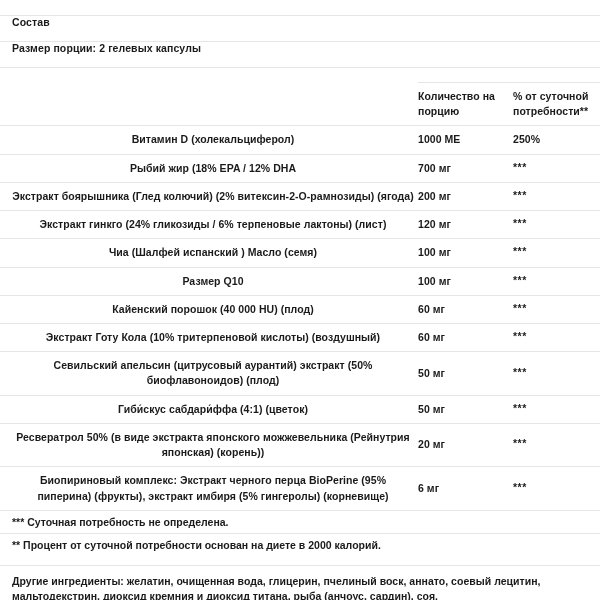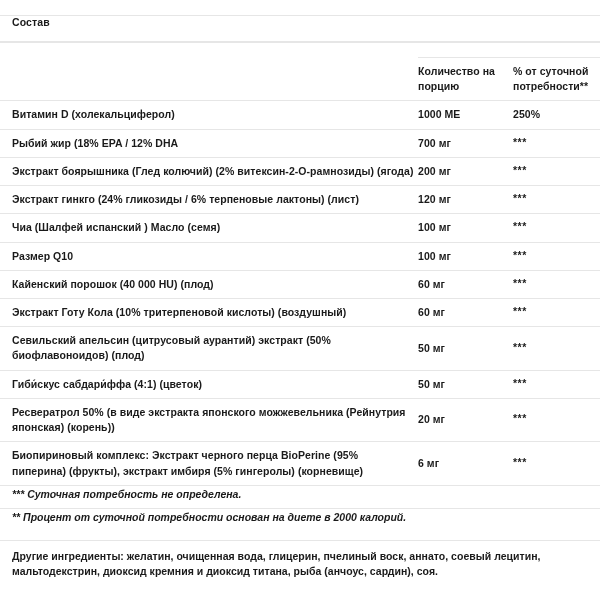--- a/index.html
+++ b/index.html
@@ -50,21 +50,21 @@
     vertical-align: middle;
     text-align: left;
     padding: 6px 4px 6px 0;
     font-size: 10.5px;
     font-weight: bold;
     color: #1a1a1a;
     line-height: 1.45;
     border-top: 1px solid #e6e6e6;
     letter-spacing: 0.05px;
   }
-  .nf-table .col-name   { width: 418px; padding-left: 12px; box-sizing: border-box; }
+  .nf-table .col-name   { width: 418px; padding-left: 12px; box-sizing: border-box; text-align: center; }
   .nf-table .col-amount { width: 91px; }
   .nf-table .col-dv     { width: 91px; }
 
   thead th {
     border-top: none;
     vertical-align: top;
     padding-top: 4px;
     padding-bottom: 8px;
   }
   thead th.col-name { border-top: none; }
@@ -76,29 +76,28 @@
     letter-spacing: 0.5px;
     font-size: 10.5px;
     line-height: 1;
     position: relative;
     top: -1px;
   }
 
   
   .note-row {
     display: flex;
-    align-items: flex-start;
+    align-items: center;
     min-height: 22px;
     padding: 2px 12px;
     box-sizing: border-box;
     font-size: 10.5px;
     font-weight: bold;
     color: #1a1a1a;
     border-top: 1px solid #e6e6e6;
-    font-style: italic;
   }
 
   
   .para-block {
     padding: 8px 12px 0 12px;
     box-sizing: border-box;
   }
   .para {
     font-size: 10.5px;
     font-weight: bold;
@@ -116,20 +115,23 @@
 <div class="page">
 
   <div class="spacer-top"></div>
   <div class="rule"></div>
 
   <div class="info-row">
     <span>Состав</span>
   </div>
   <div class="rule"></div>
 
+  <div class="info-row">
+    <span>Размер порции: 2 гелевых капсулы</span>
+  </div>
   <div class="rule"></div>
 
 
   <div class="head-spacer"></div>
 
   <table class="nf-table">
     <thead>
       <tr>
         <th class="col-name"></th>
         <th class="col-amount">Количество на порцию</th>

